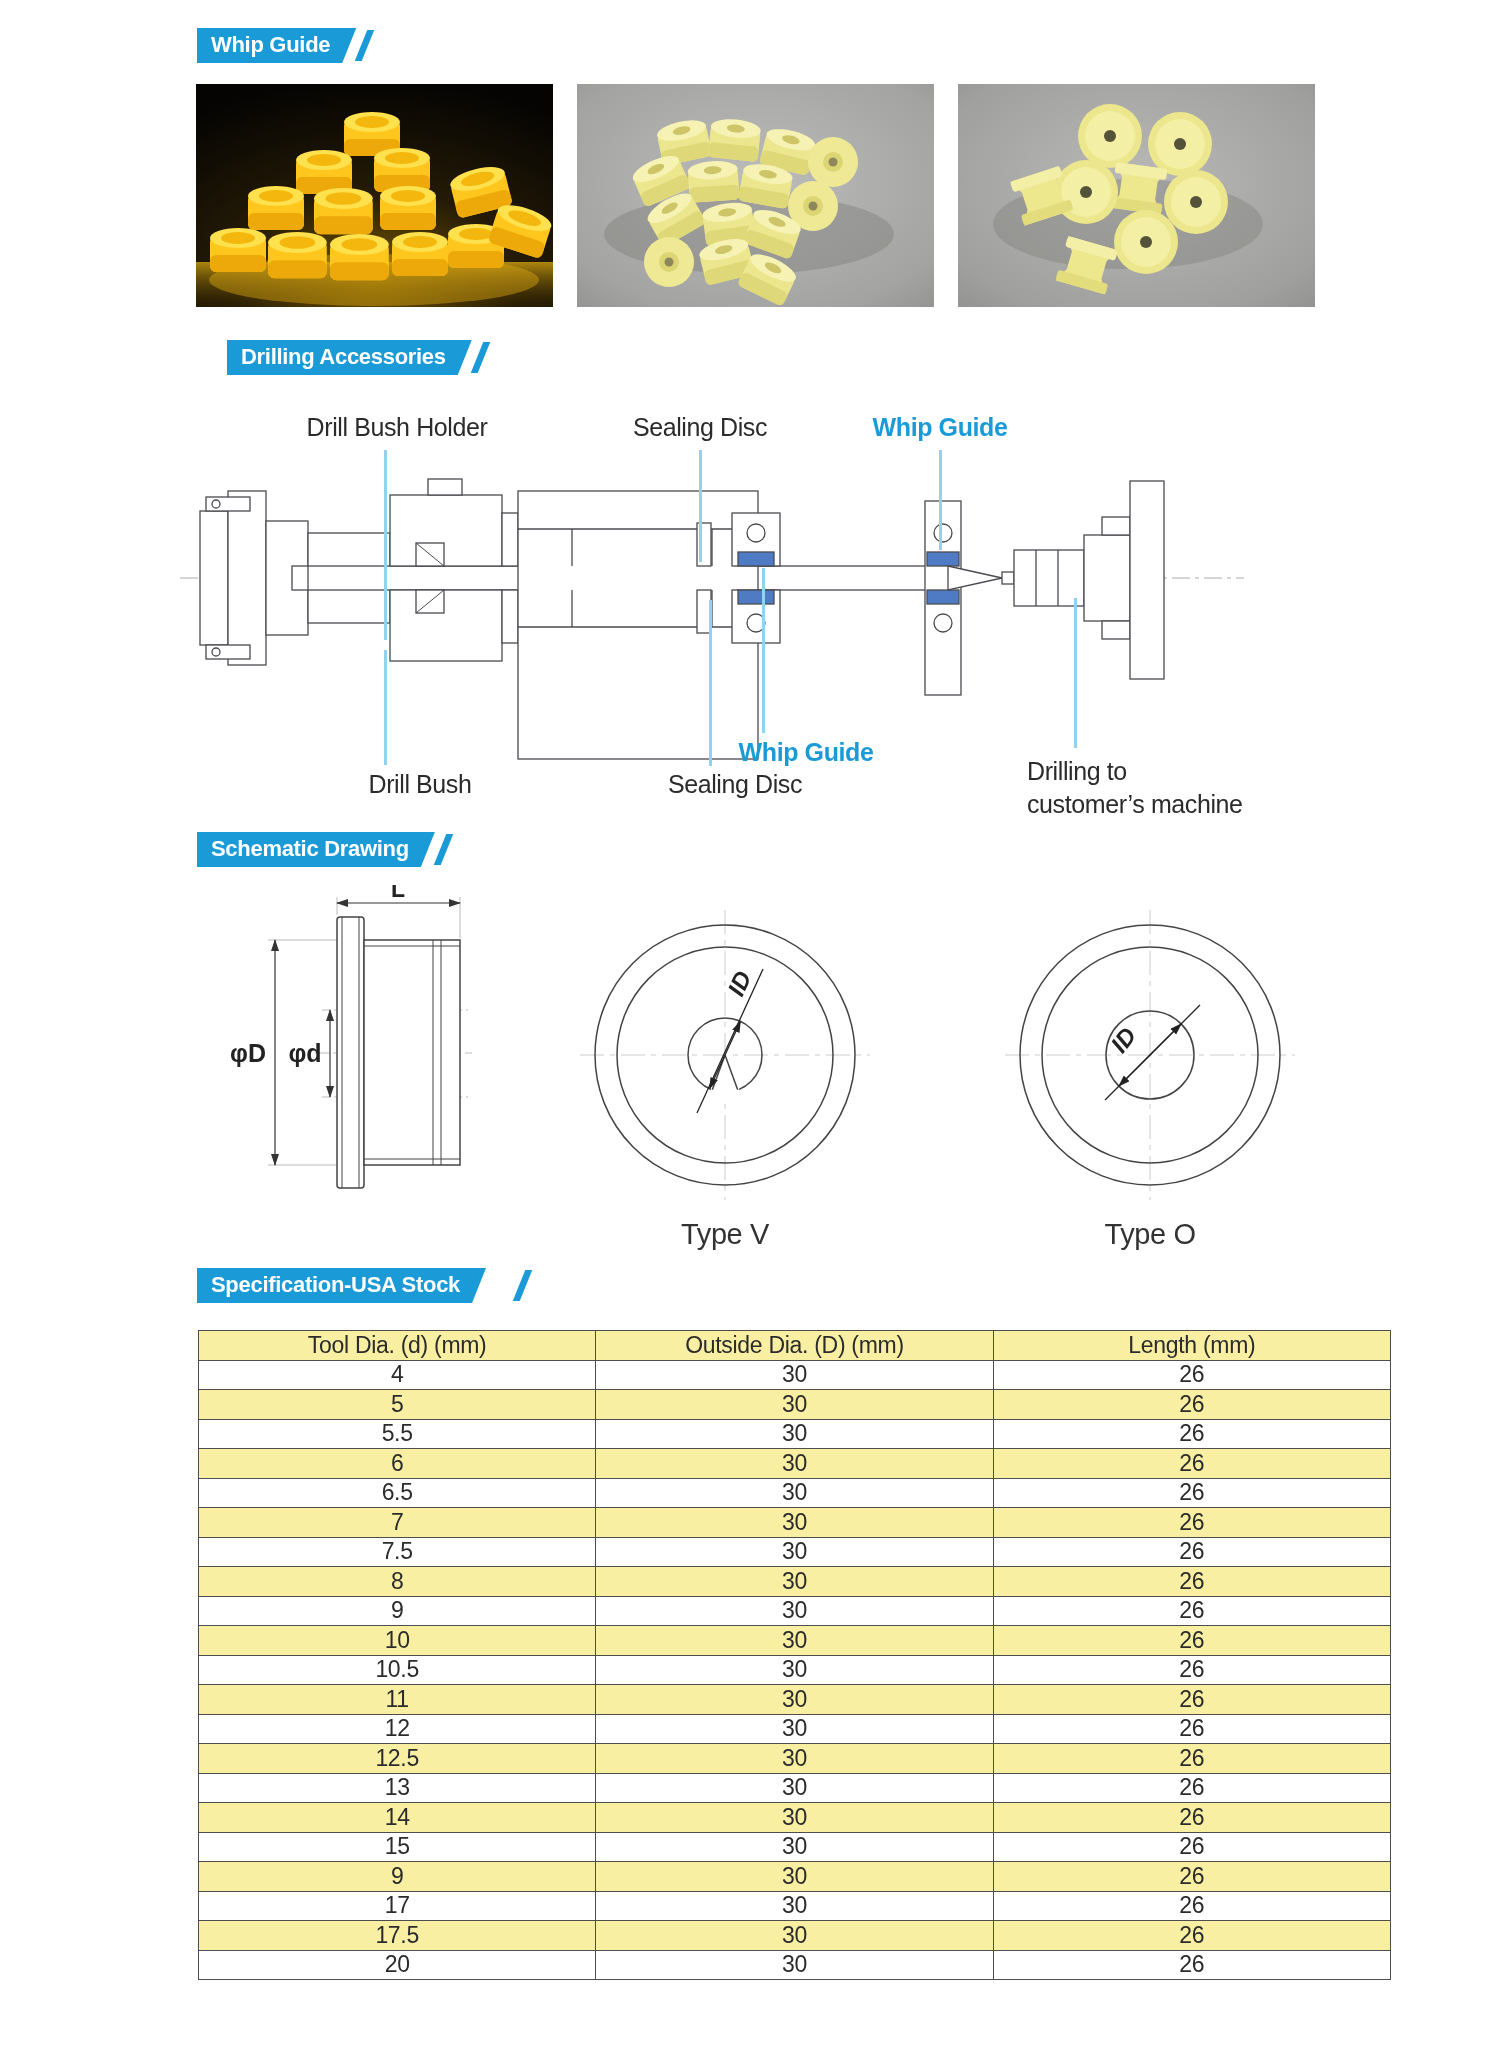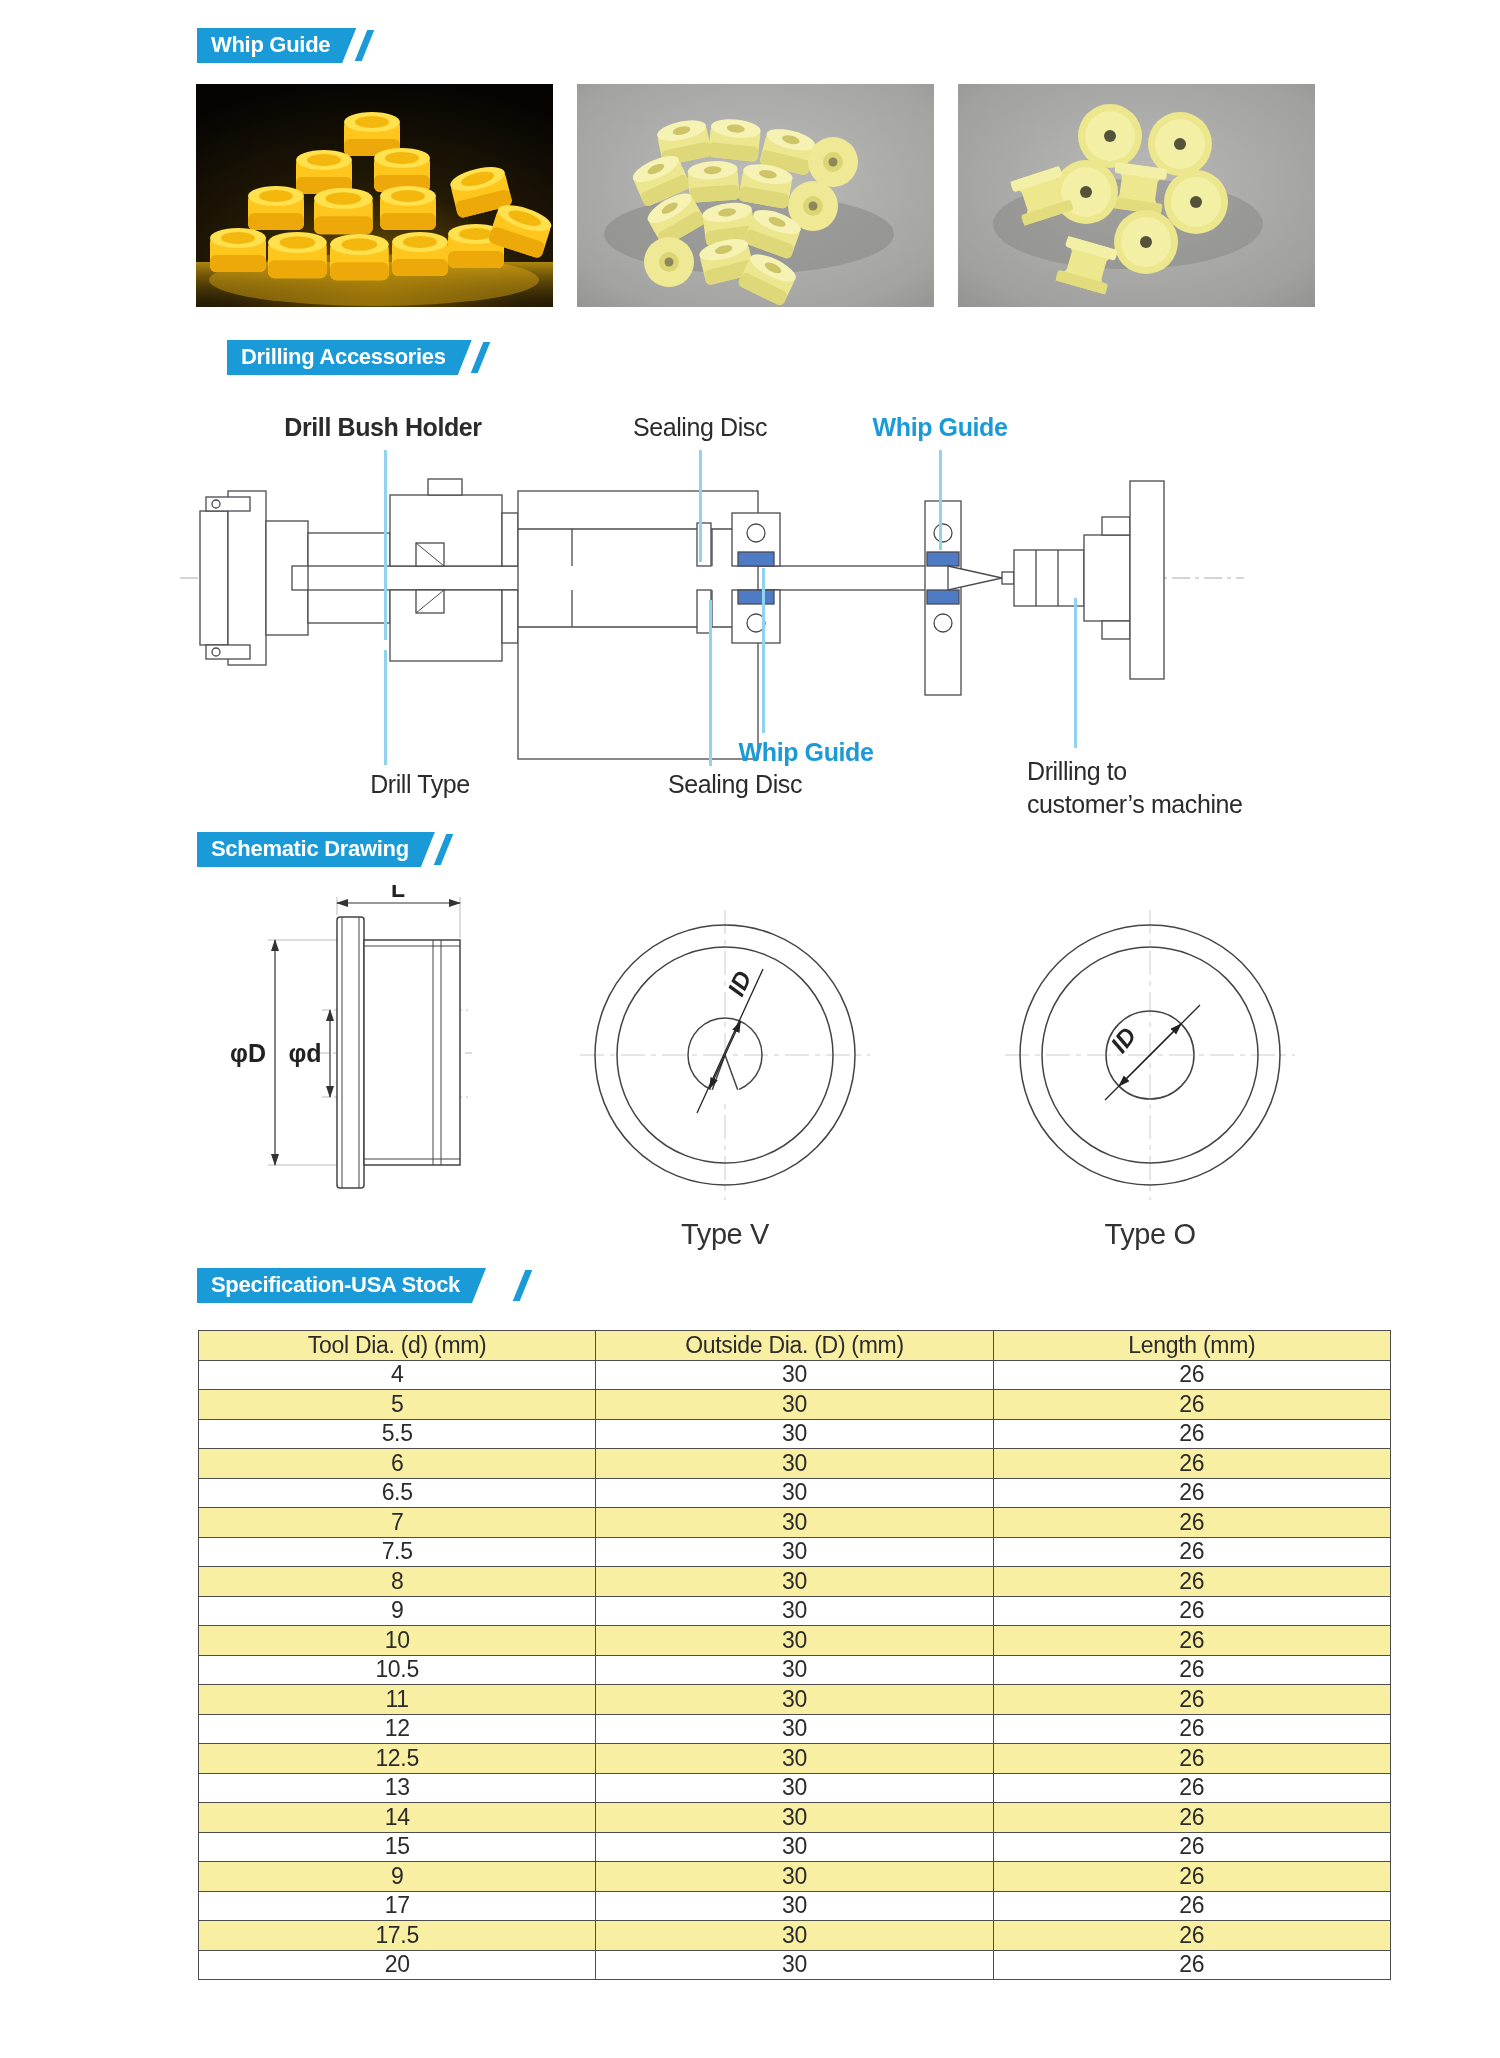--- a/index.html
+++ b/index.html
@@ -153,21 +153,21 @@
       <use href="#o3" transform="translate(188,158)"></use>
       <use href="#s3" transform="translate(110,152) rotate(16)"></use>
     </svg>
   </div>
 
   <div class="banner" style="top:340px;margin-left:30px;">
     <div class="plate">Drilling Accessories</div>
     <div class="slash"></div>
   </div>
 
-  <div class="lbl center" style="left:383px; top:413px;font-weight:bold;">Drill Bush Holder</div>
+  <div class="lbl center" style="left:397px; top:413px;">Drill Bush Holder</div>
   <div class="lbl center" style="left:700px; top:413px;">Sealing Disc</div>
   <div class="lbl center blue" style="left:940px; top:413px;">Whip Guide</div>
 
   <svg style="position:absolute; left:172px; top:455px;" width="1080" height="310" viewBox="0 0 1080 310" fill="#fff" stroke="#4a4a50" stroke-width="1.3">
 
     <line x1="8" y1="123" x2="1072" y2="123" stroke="#aaa" stroke-width="1" stroke-dasharray="18 5 4 5" fill="none"></line>
 
     <rect x="28" y="56" width="28" height="134"></rect>
     <rect x="56" y="36" width="38" height="174"></rect>
     <rect x="94" y="66" width="42" height="114"></rect>
@@ -229,21 +229,21 @@
   </svg>
 
   <div class="leader" style="left:384px; top:450px; height:190px;"></div>
   <div class="leader" style="left:699px; top:450px; height:112px;"></div>
   <div class="leader" style="left:939px; top:450px; height:100px;"></div>
   <div class="leader" style="left:384px; top:650px; height:115px;"></div>
   <div class="leader" style="left:709px; top:600px; height:166px;"></div>
   <div class="leader" style="left:762px; top:568px; height:165px;"></div>
   <div class="leader" style="left:1074px; top:598px; height:150px;"></div>
 
-  <div class="lbl center" style="left:420px; top:770px;">Drill Type</div>
+  <div class="lbl center" style="left:420px; top:770px;">Drill Bush</div>
   <div class="lbl center" style="left:735px; top:770px;">Sealing Disc</div>
   <div class="lbl center blue" style="left:806px; top:738px;">Whip Guide</div>
   <div class="lbl" style="left:1027px; top:755px; line-height:33px;">
     <div>Drilling to</div>
     <div>customer’s machine</div>
   </div>
 
   <div class="banner" style="top:832px;">
     <div class="plate">Schematic Drawing</div>
     <div class="slash"></div>

